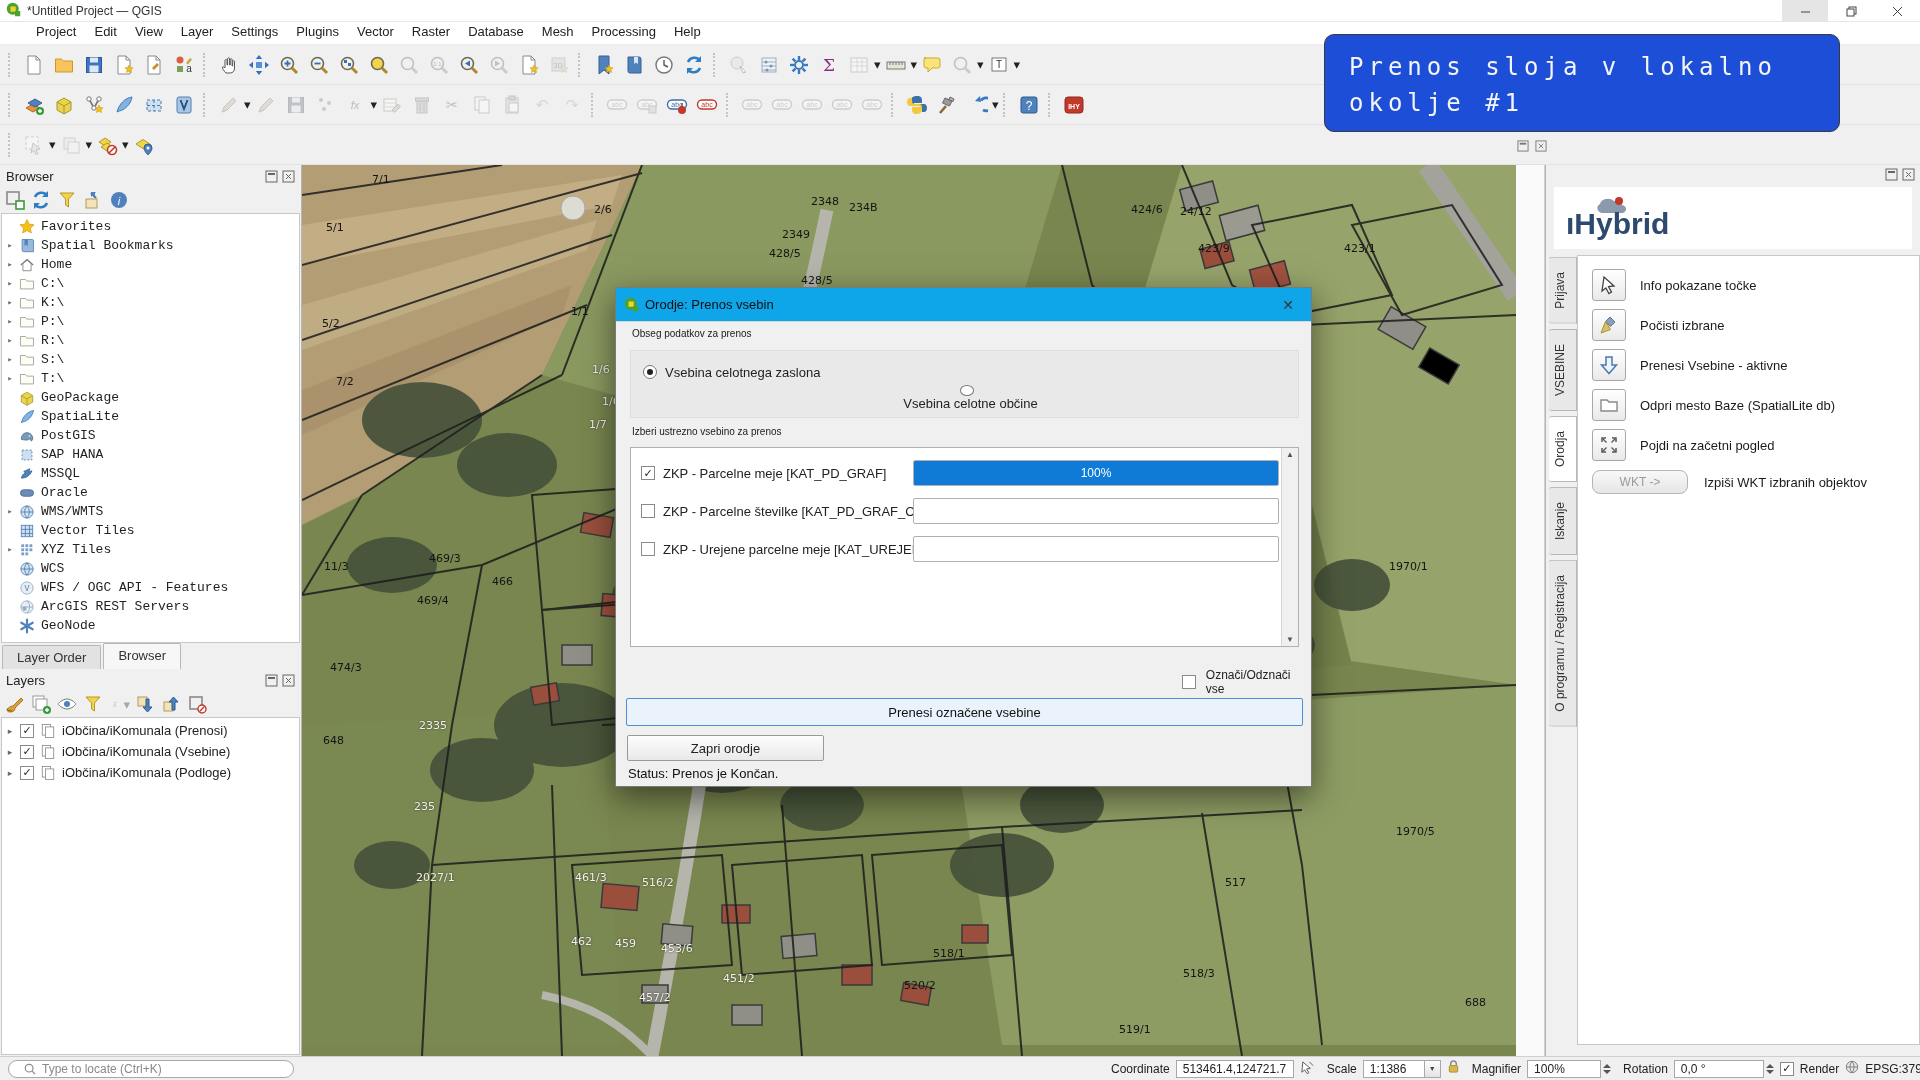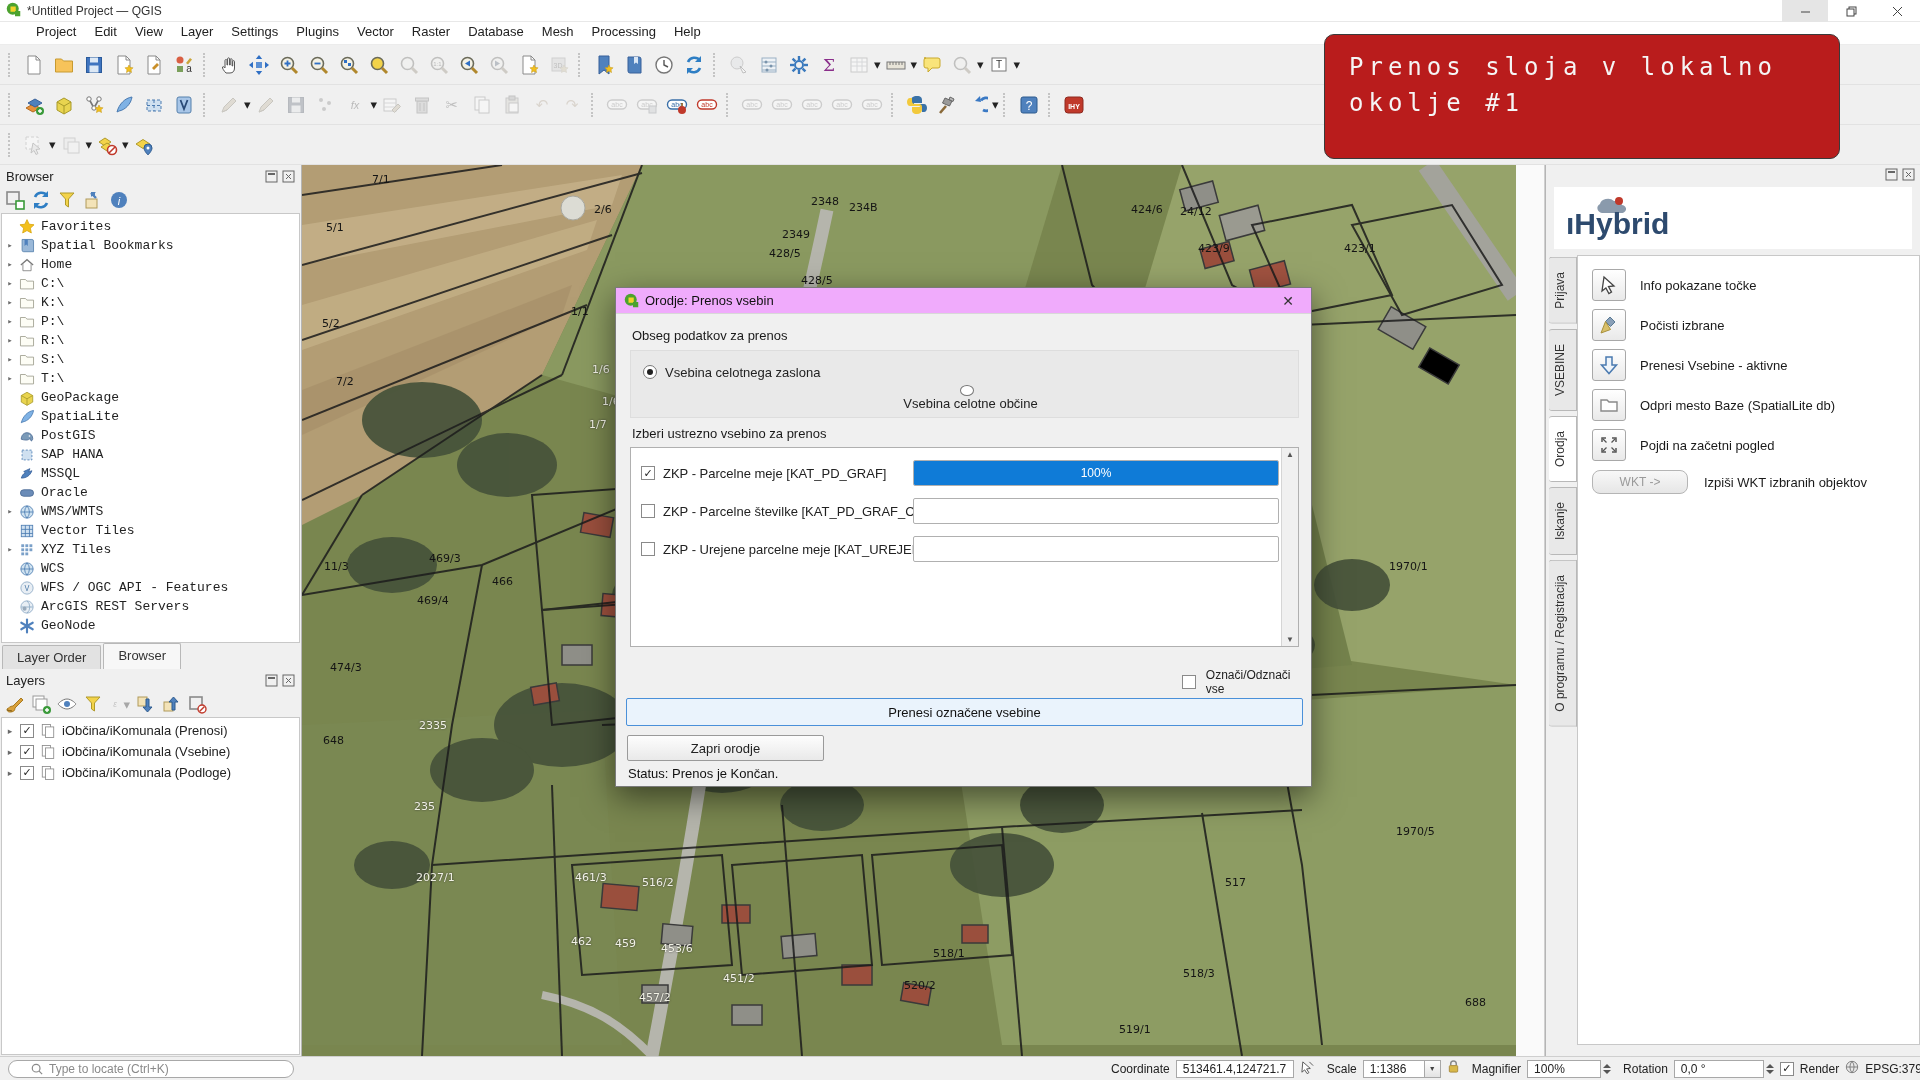--- a/index.html
+++ b/index.html
@@ -62,48 +62,48 @@
   .vtab.active { background:#ffffff; }
   #rd-content { flex:1; background:#ffffff; border:1px solid #c8c8c8; padding:12px 0 0 14px; }
   .rd-btn-row { display:flex; align-items:center; margin-bottom:6px; height:34px; }
   .rd-icbtn { width:34px; height:32px; border:1px solid #a8a8a8; border-radius:3px; background:linear-gradient(#ffffff,#e9e9e9); display:flex; align-items:center; justify-content:center; margin-right:14px; }
   .rd-label { font-size:13px; color:#1a1a1a; }
   #wkt-row { display:flex; align-items:center; margin-top:8px; }
   #wkt-btn { width:96px; height:24px; border:1px solid #b5b5b5; border-radius:8px; background:linear-gradient(#f8f8f8,#e6e6e6); color:#9a9a9a; font-size:12px; display:flex; align-items:center; justify-content:center; margin-right:16px; }
 
   
   #dialog { position:absolute; left:615px; top:287px; width:697px; height:500px; background:#f0f0f0; border:1px solid #7a7a7a; box-shadow:0 10px 30px rgba(0,0,0,.5); }
-  #dlg-title { height:26px; background:#f0abfc; border-bottom:1px solid #d8d8d8; display:flex; align-items:center; padding:0 8px; }
+  #dlg-title { height:34px; background:#0ea5e9; border-bottom:1px solid #d8d8d8; display:flex; align-items:center; padding:0 8px; }
   #dlg-title .t { margin-left:6px; font-size:13px; color:#111; flex:1; }
   #dlg-close { width:30px; text-align:center; color:#333; font-size:14px; }
-  .dlg-label { position:absolute; left:16px; font-size:13px; color:#1a1a1a; }
+  .dlg-label { position:absolute; left:16px; font-size:10px; color:#1a1a1a; }
   #dlg-group { position:absolute; left:14px; top:62px; width:669px; height:68px; background:#e9e9e9; border:1px solid #dddddd; }
   .radio-row { display:flex; align-items:center; height:26px; margin-left:12px; }
   .rad { width:14px; height:14px; border-radius:50%; border:1px solid #777; background:#fff; margin-right:8px; position:relative; }
   .rad.on::after { content:""; position:absolute; left:3px; top:3px; width:6px; height:6px; border-radius:50%; background:#222; }
   #dlg-list { position:absolute; left:14px; top:159px; width:669px; height:200px; background:#ffffff; border:1px solid #b0b0b0; }
   #dlg-scroll { position:absolute; right:0; top:0; width:17px; height:100%; background:#f0f0f0; border-left:1px solid #d5d5d5; display:flex; flex-direction:column; justify-content:space-between; align-items:center; padding:2px 0; color:#555; font-size:8px; }
   .dlist-row { position:absolute; left:10px; height:26px; display:flex; align-items:center; width:640px; }
   .dlist-row .cbx { margin-right:8px; }
   .dlist-row .lbl { font-size:13px; flex:1; }
   .pbar { position:absolute; left:282px; width:366px; height:26px; border:1px solid #b0b0b0; background:#fff; border-radius:2px; overflow:hidden; }
   .pbar .fill { height:100%; background:#0f7bd7; color:#fff; font-size:12px; display:flex; align-items:center; justify-content:center; }
   #dlg-selall { position:absolute; left:566px; top:380px; display:flex; align-items:center; }
   #dlg-selall .lbl { font-size:12px; margin-left:10px; }
   #dlg-bigbtn { position:absolute; left:10px; top:410px; width:677px; height:28px; background:#eaf3fc; border:1px solid #4a90d9; border-radius:2px; display:flex; align-items:center; justify-content:center; font-size:13px; color:#111; }
   #dlg-closebtn { position:absolute; left:11px; top:447px; width:197px; height:26px; background:linear-gradient(#fdfdfd,#e9e9e9); border:1px solid #9a9a9a; border-radius:2px; display:flex; align-items:center; justify-content:center; font-size:13px; }
   #dlg-status { position:absolute; left:12px; top:478px; font-size:13px; color:#111; }
 
   
-  #banner { position:absolute; left:1324px; top:34px; width:516px; height:125px; background:#b91c1c; border:1px solid #3a3a3a; border-radius:10px; z-index:60; padding:14px 0 0 24px; }
+  #banner { position:absolute; left:1324px; top:34px; width:516px; height:98px; background:#1d4ed8; border:1px solid #3a3a3a; border-radius:10px; z-index:60; padding:14px 0 0 24px; }
   #banner div { font-family:"DejaVu Sans Mono",monospace; font-size:24px; letter-spacing:5px; color:#f5f5f5; line-height:36px; }
 
   
   #statusbar { position:absolute; left:0; top:1056px; width:1920px; height:24px; background:#f0f0f0; border-top:1px solid #cfcfcf; display:flex; align-items:center; font-size:12px; color:#222; }
-  #locate { margin-left:8px; width:286px; height:18px; border:1px solid #a8a8a8; border-radius:9px; background:#fff; display:flex; align-items:center; padding-left:22px; color:#8a8a8a; }
+  #locate { margin-left:8px; width:286px; height:18px; border:1px solid #a8a8a8; border-radius:9px; background:#fff; display:flex; align-items:center; padding-left:15px; color:#8a8a8a; }
   #locate span { margin-left:6px; }
   #sb-right { position:absolute; left:1105px; display:flex; align-items:center; gap:6px; }
   .sb-box { background:#fff; border:1px solid #a8a8a8; height:18px; display:flex; align-items:center; padding:0 6px; }
   .sb-lab { margin-left:6px; }
   .spin { display:flex; flex-direction:column; justify-content:center; gap:2px; margin-left:2px; }
   .spin i { display:block; width:0; height:0; border-left:4px solid transparent; border-right:4px solid transparent; }
   .spin .up { border-bottom:4px solid #555; }
   .spin .dn { border-top:4px solid #555; }
   .ddbtn { width:16px; height:18px; background:linear-gradient(#fdfdfd,#e3e3e3); border:1px solid #a8a8a8; border-left:none; display:flex; align-items:center; justify-content:center; font-size:7px; color:#444; }
 </style>

